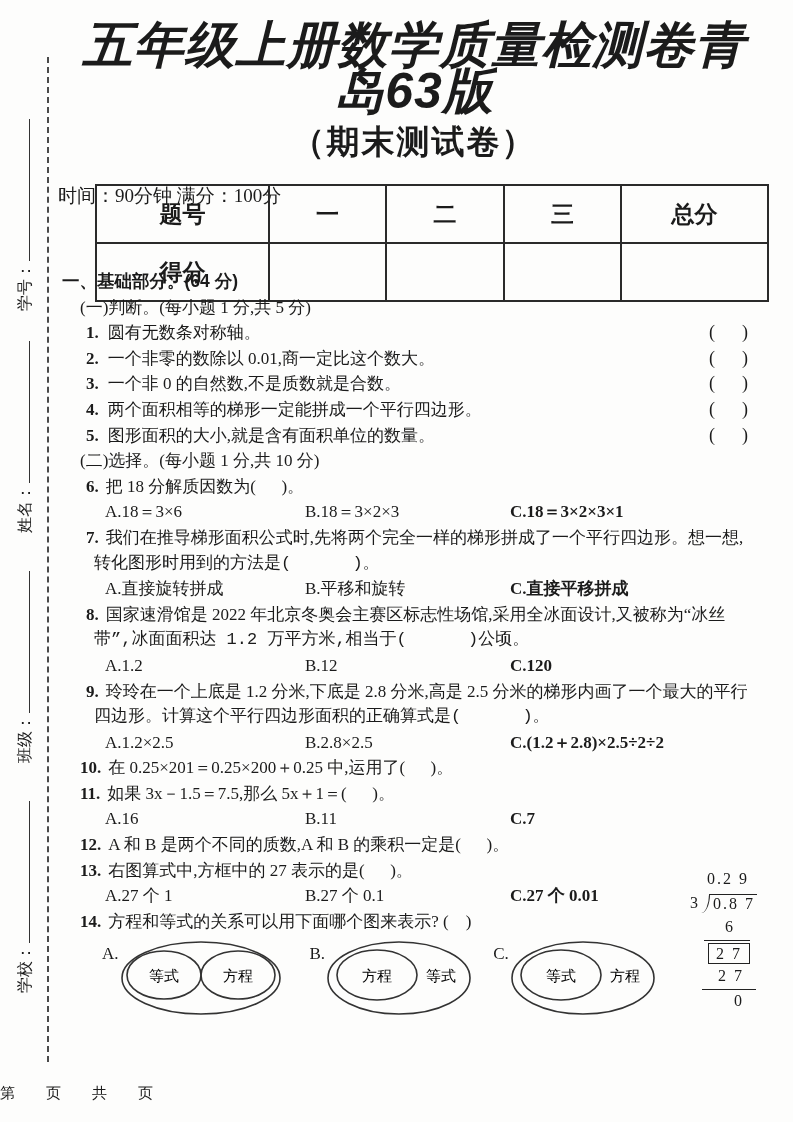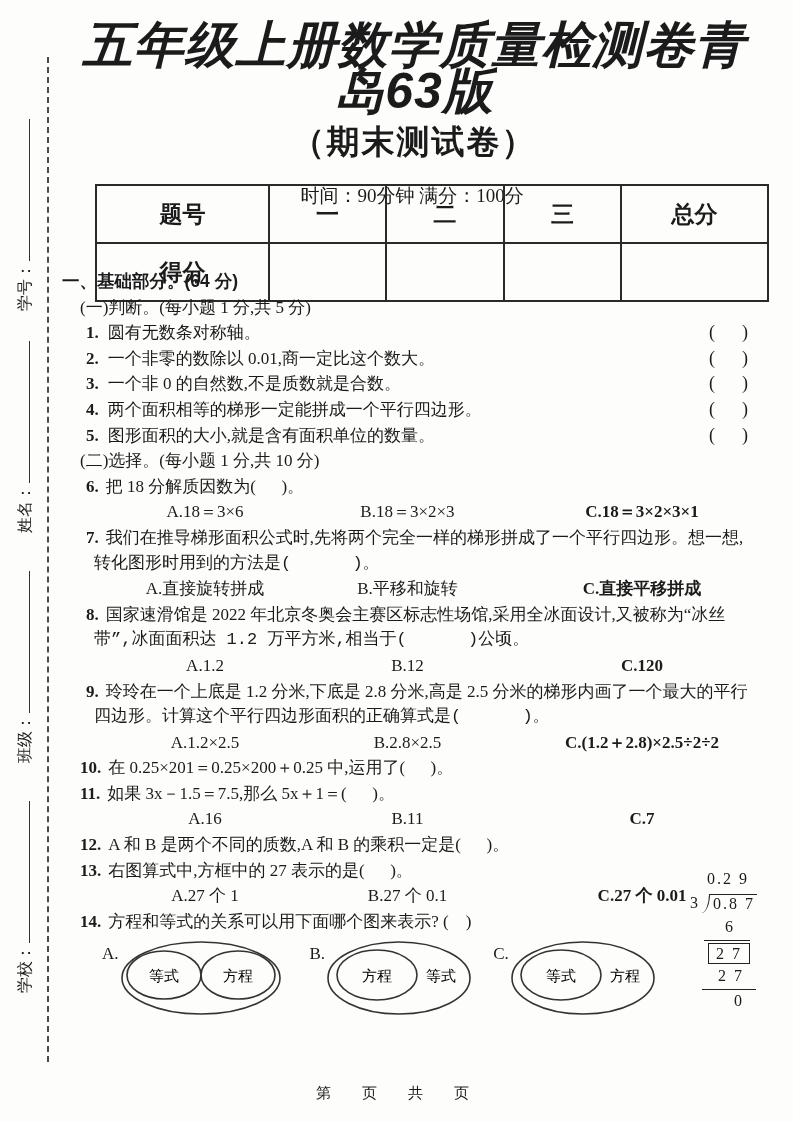--- a/index.html
+++ b/index.html
@@ -14,40 +14,40 @@
   .mfield{position:absolute;left:-70px;width:192px;height:22px;
     transform:rotate(-90deg);display:flex;align-items:baseline;
     font-size:16px;white-space:nowrap;}
   .mfield .fill{flex:1;border-bottom:1.5px solid #333;height:14px;margin-left:2px;}
   
   .header{position:absolute;left:58px;top:22px;width:712px;text-align:center;}
   .title{font-family:"Liberation Sans","DejaVu Sans",sans-serif;font-weight:bold;
     font-size:50px;letter-spacing:1px;line-height:46px;font-style:italic;}
   .subtitle{font-family:"Liberation Sans","DejaVu Sans",sans-serif;font-weight:bold;
     font-size:33px;letter-spacing:2px;margin-top:8px;line-height:40px;}
-  .meta{text-align:center;font-size:19px;margin-top:21px;padding-right:4px;}
+  .meta{text-align:left;font-size:19px;margin-top:21px;padding-right:4px;}
   
   table.score{position:absolute;left:95px;top:184px;border-collapse:collapse;}
   table.score td{border:2.4px solid #2a2a2a;text-align:center;vertical-align:middle;
     font-weight:bold;font-size:23px;height:38px;padding:9px;}
   
   .content{position:absolute;left:58px;top:269px;width:716px;font-size:17px;
     line-height:25.6px;}
   .content > div{white-space:pre;}
   .h1{font-family:"Liberation Sans","DejaVu Sans",sans-serif;font-weight:bold;
     font-size:17.5px;padding-left:4px;}
   .sub{padding-left:22px;}
   .jline{padding-left:28px;display:flex;}
   .jline .num{font-weight:bold;margin-right:9px;}
   .jline .brk{margin-left:auto;margin-right:26px;font-size:18px;}
   .qline{padding-left:28px;}
   .qline2{padding-left:22px;}
   .qcont{padding-left:36px;font-family:Liberation Mono, monospace;}
   .num{font-weight:bold;margin-right:7px;}
-  .opts{padding-left:47px;display:flex;text-align:center;}
+  .opts{padding-left:47px;display:flex;}
   .opts .o1{width:200px;}
   .opts .o2{width:205px;}
   .opts .o3{flex:1;font-weight:bold;}
   
   .venns{display:flex;align-items:flex-start;padding-left:44px;margin-top:5px;
     height:80px;white-space:normal;}
   .venns .vlabel{font-size:17px;margin-top:2px;}
   .venns svg{display:block;}
   .venns text{font-size:15px;font-family:"Liberation Serif","DejaVu Serif",serif;}
   
@@ -59,21 +59,21 @@
     border-radius:0 0 100% 0 / 0 0 100% 0;margin:0 0 0 1px;}
   .division .dividend{border-top:1.7px solid #222;padding:0 2px 0 3px;text-align:center;}
   .division .d6{position:absolute;left:37px;top:52px;}
   .division .dl1{position:absolute;left:16px;top:74px;width:46px;border-top:1.6px solid #222;}
   .division .dbox{position:absolute;left:20px;top:77px;border:1.7px solid #222;
     padding:0 7px;line-height:19px;}
   .division .d27{position:absolute;left:30px;top:101px;}
   .division .dl2{position:absolute;left:14px;top:123px;width:54px;border-top:1.6px solid #222;}
   .division .d0{position:absolute;left:46px;top:126px;}
   
-  .footer{position:absolute;left:0;top:1084px;width:793px;text-align:center;
+  .footer{position:absolute;left:0;top:1084px;width:793px;text-align:left;
     font-size:15px;letter-spacing:8px;}
 </style>
 </head>
 <body>
 
 <div class="dashline"></div>
 
 <div class="mfield" style="top:204px;">
   <span>学号：</span>
   <span class="fill"></span>

